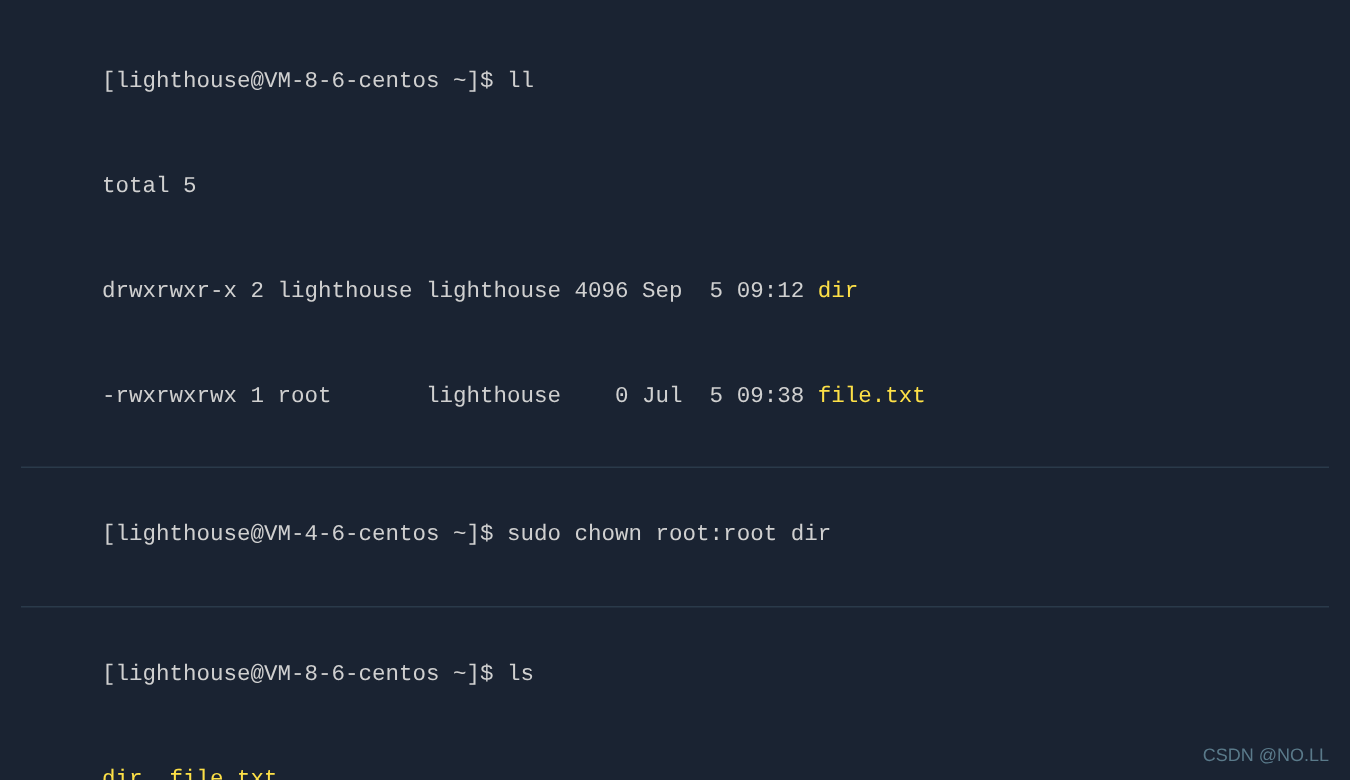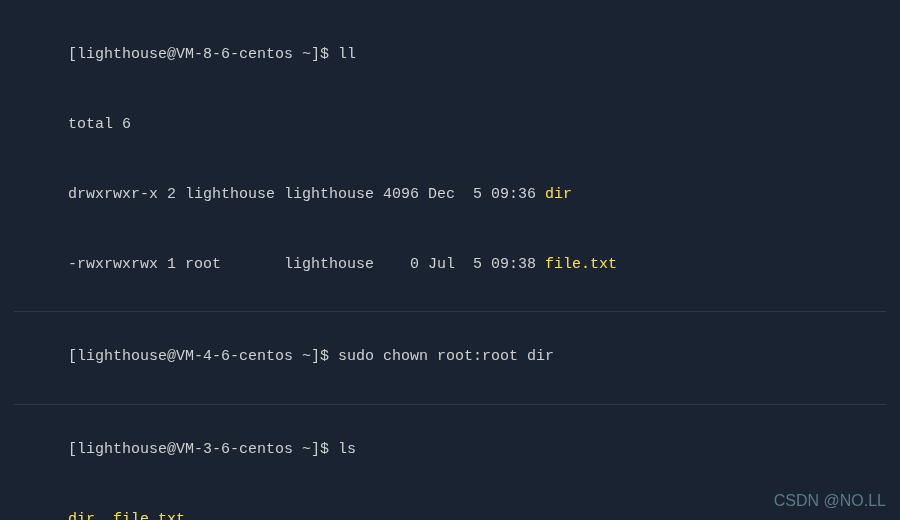--- a/index.html
+++ b/index.html
@@ -48,54 +48,54 @@
 
     .file-color {
       color: #fde047;
     }
 
     .watermark {
       position: absolute;
       bottom: 10px;
       right: 14px;
       color: #5a7a8a;
-      font-size: 16px;
+      font-size: 12px;
       font-family: Arial, sans-serif;
       margin-top: 43px;
     }
   </style>
 </head>
 <body>
 
 <div class="terminal">
 
   <div class="section">
     <div class="line">
       <span>[lighthouse@VM-8-6-centos ~]$ ll</span>
     </div>
     <div class="line">
-      <span>total 6</span>
+      <span>total 5</span>
     </div>
     <div class="line">
-      <span>drwxrwxr-x 2 lighthouse lighthouse 4096 Dec  5 09:36 </span><span class="dir-color">dir</span>
+      <span>drwxrwxr-x 2 lighthouse lighthouse 4096 Sep  5 09:12 </span><span class="dir-color">dir</span>
     </div>
     <div class="line">
       <span>-rwxrwxrwx 1 root       lighthouse    0 Jul  5 09:38 </span><span class="file-color">file.txt</span>
     </div>
   </div>
 
   <div class="section">
     <div class="line">
       <span>[lighthouse@VM-4-6-centos ~]$ sudo chown root:root dir</span>
     </div>
   </div>
 
   <div class="section">
     <div class="line">
-      <span>[lighthouse@VM-3-6-centos ~]$ ls</span>
+      <span>[lighthouse@VM-8-6-centos ~]$ ls</span>
     </div>
     <div class="line">
       <span class="dir-color">dir</span><span>  </span><span class="file-color">file.txt</span>
     </div>
   </div>
 
 </div>
 
 <div class="watermark">CSDN @NO.LL</div>
 

